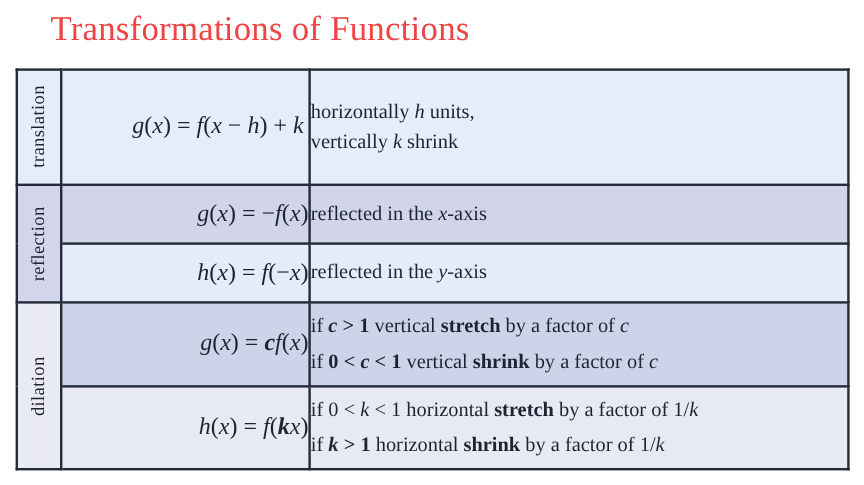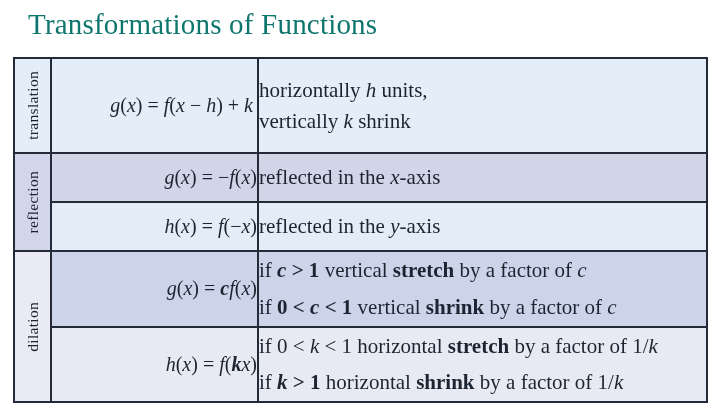--- a/index.html
+++ b/index.html
@@ -3,22 +3,22 @@
 <meta charset="utf-8">
 <style>
   html,body{margin:0;padding:0;}
   body{
     width:720px;height:404px;
     background:var(--page-bg,#fff);
     font-family:"Liberation Serif", serif;
     overflow:hidden;position:relative;
   }
   .page-title{
-    position:absolute;left:28px;top:8px;
-    font-size:29px;color:#0f766e;letter-spacing:.2px;
+    position:absolute;left:42px;top:8px;
+    font-size:29px;color:#ef4444;letter-spacing:.2px;
     white-space:nowrap;
   }
   table.tf{
     position:absolute;left:13px;top:57px;
     width:693px;height:335px;
     border-collapse:collapse;table-layout:fixed;
     color:var(--text,#1d2431);
   }
   table.tf td{
     border:2.5px solid var(--border,#242b38);
@@ -36,21 +36,21 @@
   .vlabel{
     writing-mode:vertical-rl;transform:rotate(180deg);
     font-size:15.5px;color:#1c2230;letter-spacing:.3px;
     margin:0 auto;display:block;
   }
   td.formula-cell{
     text-align:right;font-size:20px;white-space:nowrap;
   }
   td.formula-cell.wide{padding-left:6px;padding-right:4px;}
   td.desc-cell{
-    font-size:21px;padding-left:8px;padding-right:4px;
+    font-size:17px;padding-left:8px;padding-right:4px;
   }
   .desc-line{white-space:nowrap;}
   td.desc-tall .desc-line{line-height:1.75;font-family:Liberation Serif, serif;}
   td.desc-two .desc-line{line-height:1.45;}
   .i{font-style:italic;}
   .b{font-weight:bold;}
   .bi{font-weight:bold;font-style:italic;}
   
   .bg-translation{background:var(--translation-bg);}
   .bg-reflection-label{background:var(--reflection-label-bg);}

